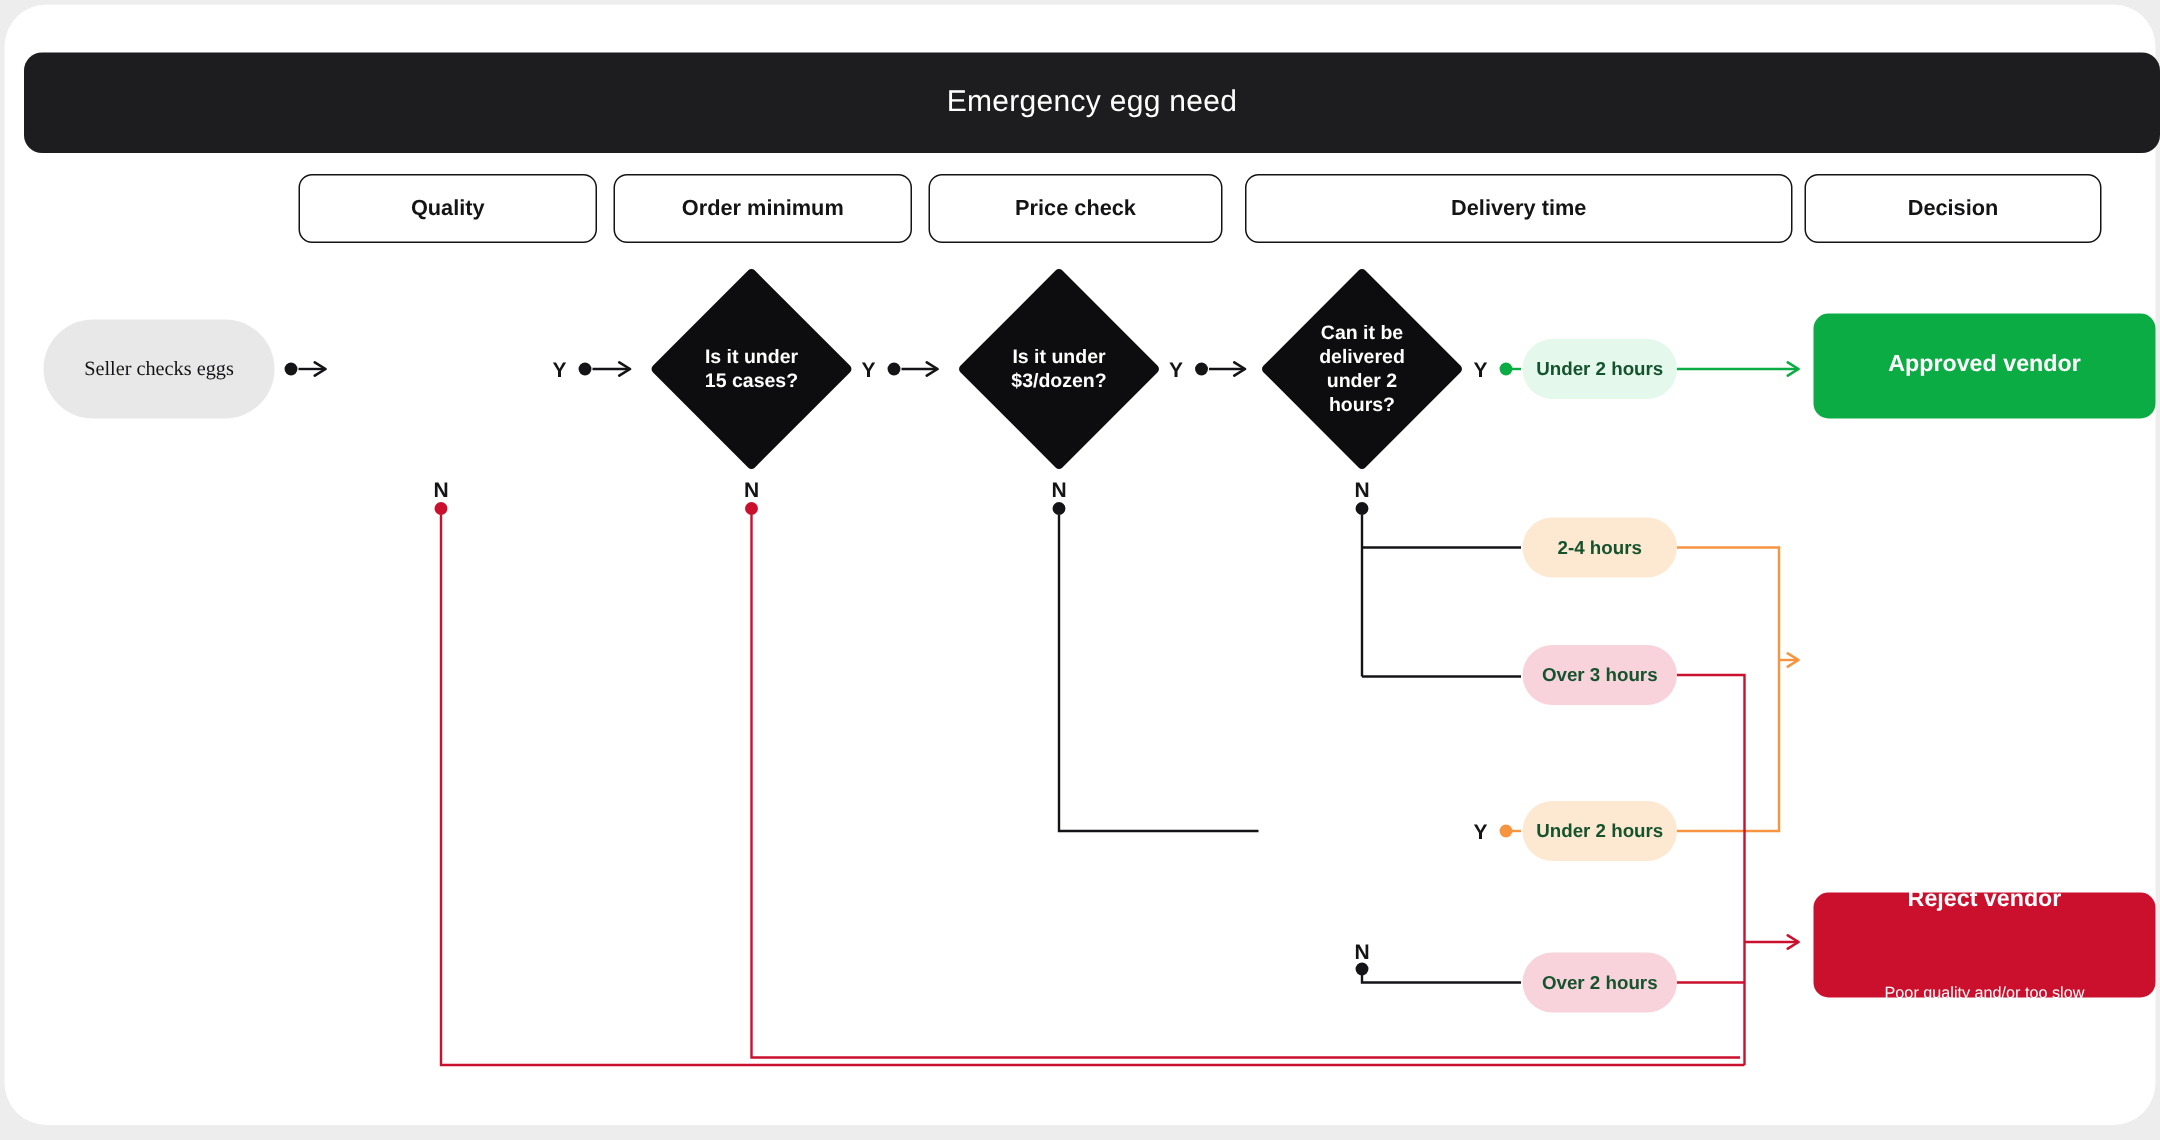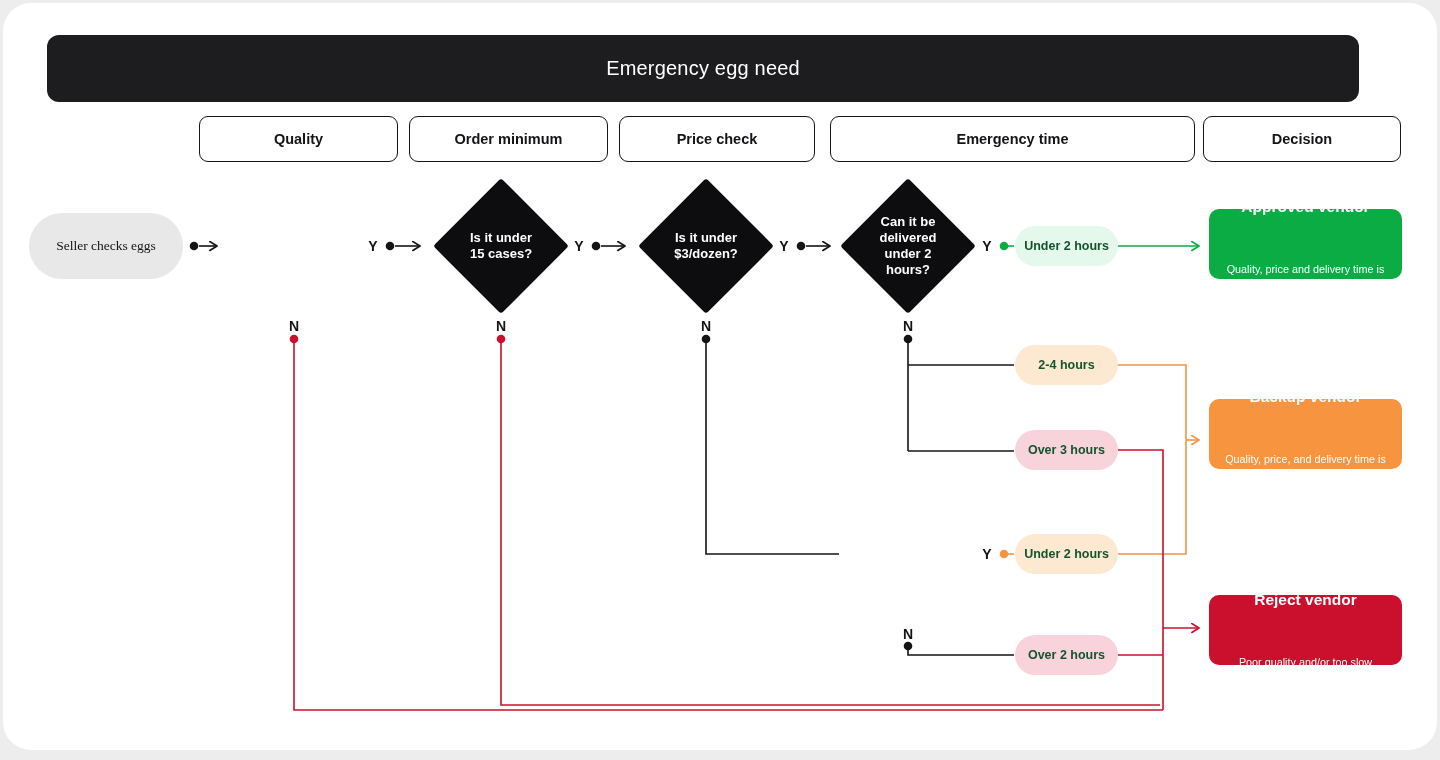--- a/index.html
+++ b/index.html
@@ -9,21 +9,21 @@
     font-family:"Liberation Sans", sans-serif;
     position:relative;overflow:hidden;
     color:var(--ink,#141417);
   }
   .card{
     position:absolute;left:3px;top:3px;width:1434px;height:747px;
     background:var(--card,#fff);border-radius:28px;
   }
   
   .title-bar{
-    position:absolute;left:44px;top:32px;width:1312px;height:67px;
+    position:absolute;left:13px;top:32px;width:1424px;height:67px;
     background:var(--header-bg,#1d1d1f);border-radius:12px;
     display:flex;align-items:center;justify-content:center;
   }
   .title-bar h1{
     margin:0;color:#fff;font-size:20px;font-weight:500;letter-spacing:.2px;
   }
   
   .col-header{
     position:absolute;top:113px;height:46px;box-sizing:border-box;
     border:1.5px solid var(--ink,#141417);border-radius:9px;background:#fff;
@@ -58,23 +58,23 @@
   .pill{
     position:absolute;left:1012px;width:103px;height:40px;border-radius:20px;
     display:flex;align-items:center;justify-content:center;
     font-size:12.5px;font-weight:600;color:#14532d;
   }
   .pill.green{background:var(--green-light,#e4f8ec);}
   .pill.peach{background:var(--orange-light,#fde9d2);}
   .pill.pink{background:var(--pink-light,#f9d3dc);}
   
   .outcome{
-    position:absolute;left:1206px;width:193px;height:70px;border-radius:10px;
+    position:absolute;left:1206px;width:228px;height:70px;border-radius:10px;
     display:flex;flex-direction:column;align-items:center;justify-content:center;
-    color:#fff;text-align:center;padding:0 10px;box-sizing:border-box;gap:44px;
+    color:#fff;padding:0 10px;box-sizing:border-box;gap:44px;
   }
   .outcome.green{background:var(--green,#0cac44);}
   .outcome.orange{background:var(--orange,#f79440);}
   .outcome.red{background:var(--red,#cb102e);}
   .outcome .otitle{font-size:15.5px;font-weight:700;margin-bottom:2px;}
   .outcome .osub{font-size:10.8px;line-height:1.3;font-weight:400;}
   
   svg.edges{position:absolute;inset:0;pointer-events:none;}
   .edge{fill:none;stroke-width:1.6px;}
   .edge.black{stroke:var(--ink,#141417);}
@@ -103,21 +103,21 @@
   <div class="col-header" style="left:196px;width:199px;">
       <span>Quality</span>
     </div>
   <div class="col-header" style="left:406px;width:199px;">
       <span>Order minimum</span>
     </div>
   <div class="col-header" style="left:616px;width:196px;">
       <span>Price check</span>
     </div>
   <div class="col-header" style="left:827px;width:365px;">
-      <span>Emergency time</span>
+      <span>Delivery time</span>
     </div>
   <div class="col-header" style="left:1200px;width:198px;">
       <span>Decision</span>
     </div>
 
   <svg class="edges" width="1440" height="760" viewBox="0 0 1440 760">
     <defs>
       <marker id="ah-black" viewBox="0 0 10 10" refX="8" refY="5" markerWidth="11" markerHeight="11" orient="auto" markerUnits="userSpaceOnUse">
           <path class="mk black" d="M1.5,1 L8,5 L1.5,9"></path>
         </marker>
@@ -212,24 +212,19 @@
     </div>
   <div class="pill peach" style="top:531px;">
       <span>Under 2 hours</span>
     </div>
   <div class="pill pink" style="top:632px;">
       <span>Over 2 hours</span>
     </div>
 
   <div class="outcome green" style="top:206px;">
     <div class="otitle">Approved vendor</div>
-    <div class="osub">Quality, price and delivery time is good!</div>
-  </div>
-  <div class="outcome orange" style="top:396px;">
-    <div class="otitle">Backup vendor</div>
-    <div class="osub">Quality, price, and delivery time is acceptable</div>
   </div>
   <div class="outcome red" style="top:592px;">
     <div class="otitle">Reject vendor</div>
     <div class="osub">Poor quality and/or too slow</div>
   </div>
 
 </div>
 
 </body></html>

